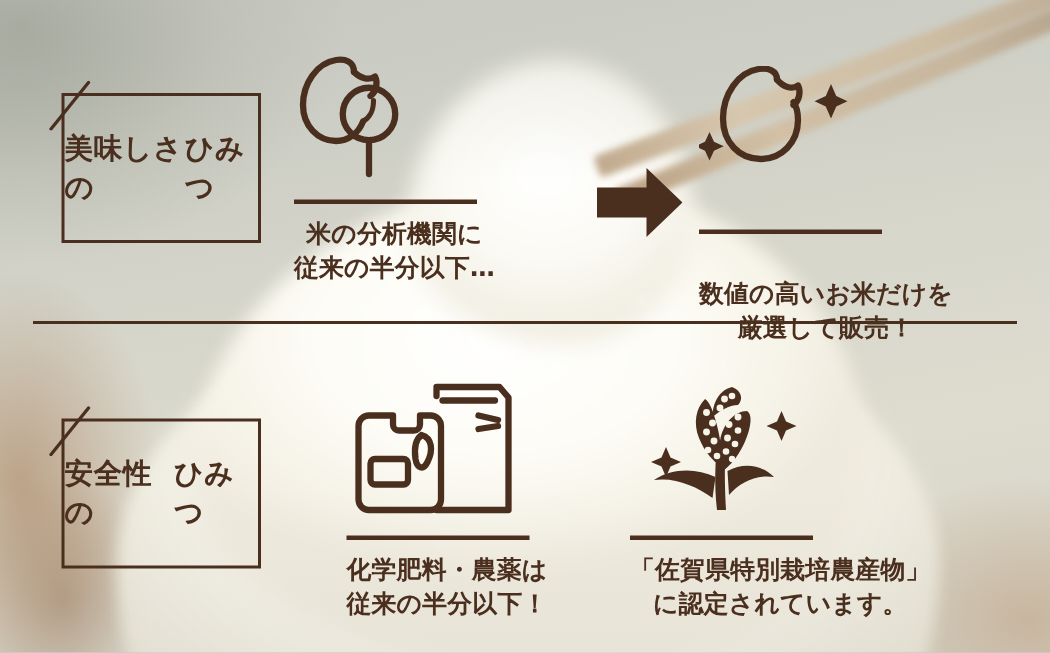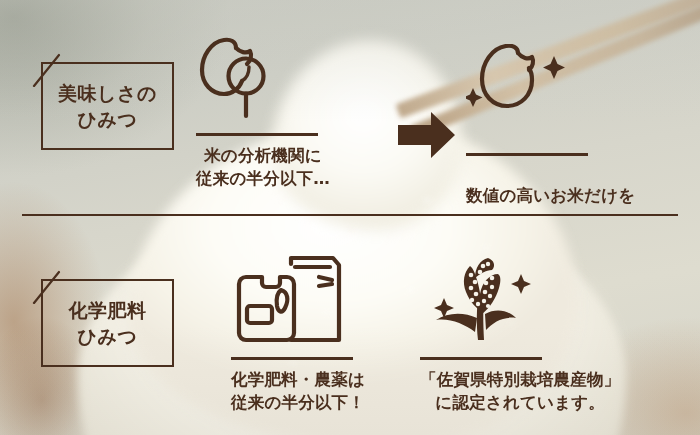--- a/index.html
+++ b/index.html
@@ -108,24 +108,24 @@
   .bg-wash {
     background:linear-gradient(180deg, rgba(205,206,198,0.30) 0%, rgba(255,255,255,0.0) 28%, rgba(255,255,255,0.0) 75%, rgba(200,196,183,0.18) 100%);
   }
 
   
   #content { position:absolute; inset:0; }
 
   
   .label-box {
     position:absolute;
-    width:133px; height:88px;
+    width:133px; height:100px;
     border:2px solid #4a2f1e;
     display:flex;
-    flex-direction:column;
+    flex-direction:row;
     align-items:center;
     justify-content:center;
     line-height:1.38;
     font-size:19px;
     font-weight:700;
     color:#4a2f1e;
     letter-spacing:0.5px;
   }
   .label-box .slash {
     position:absolute;
@@ -228,30 +228,31 @@
             <path d="M52 9 C56 14 62 16 66 13 C68 17 67 23 63 26"></path>
           </g>
 
           <path d="M88 12 L91.5 20 L99 23.5 L91.5 27 L88 35 L84.5 27 L77 23.5 L84.5 20 Z" fill="#4a2f1e"></path>
           <path d="M7 44 L10 50.5 L16.5 53.5 L10 56.5 L7 63 L4 56.5 L-2.5 53.5 L4 50.5 Z" fill="#4a2f1e"></path>
         </svg>
       </div>
       <div class="rule"></div>
       <div class="caption">
         <div>数値の高いお米だけを</div>
+        <div>厳選して販売！</div>
       </div>
     </div>
 
     <div class="divider"></div>
 
     <div class="label-box" style="left:41px; top:279px;">
       <svg class="slash" viewBox="0 0 34 34">
         <line x1="2" y1="33" x2="27" y2="2" stroke="#4a2f1e" stroke-width="2.2" stroke-linecap="round"></line>
       </svg>
-      <span>化学肥料</span>
+      <span>安全性の</span>
       <span>ひみつ</span>
     </div>
 
     <div class="col" style="left:420px; top:248px; width:226px;">
       <div class="icon-wrap" style="height:100px;">
         <svg width="120" height="100" viewBox="0 0 120 100">
           <g fill="#4a2f1e">
 
             <path d="M58 48 C57 60 56 74 58 92 L64 92 C63 74 63 60 64 48 Z"></path>
 

